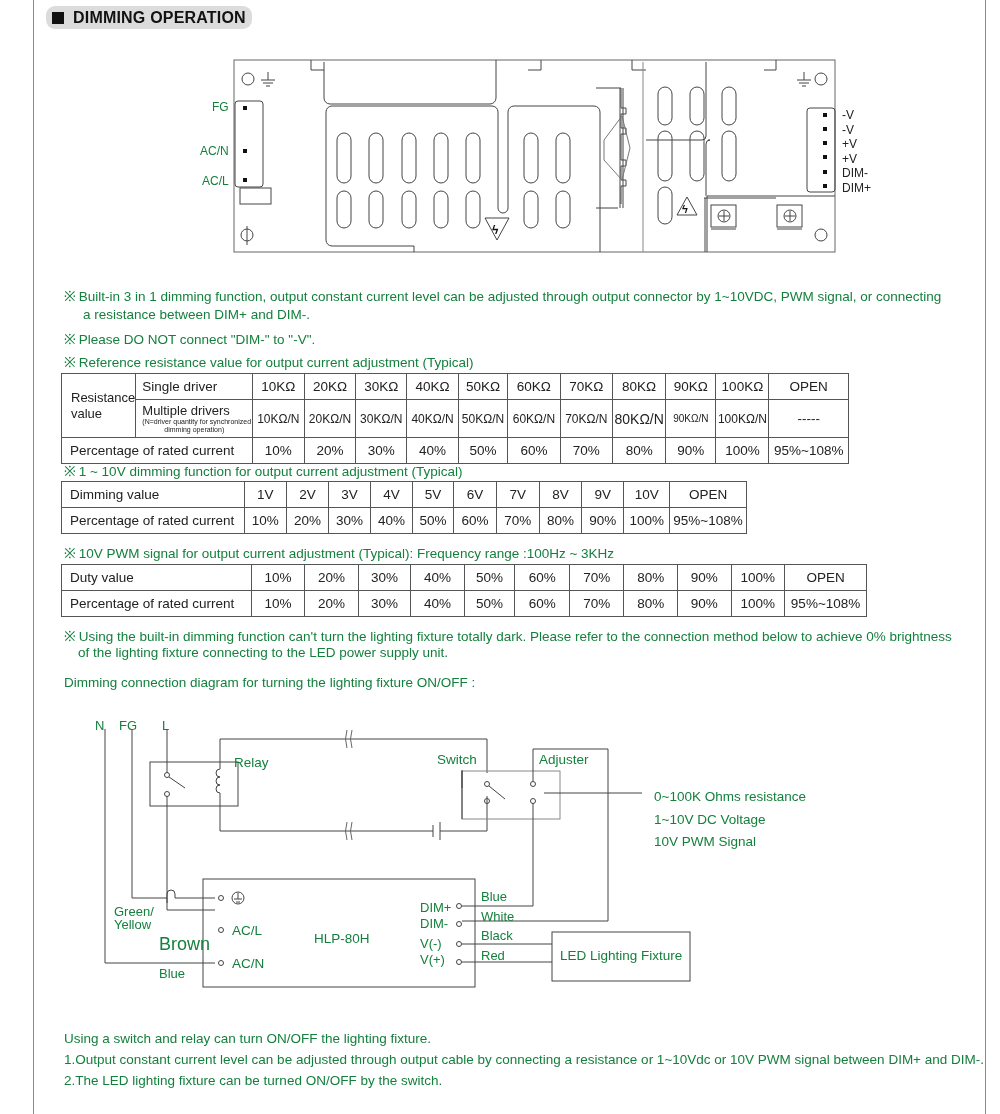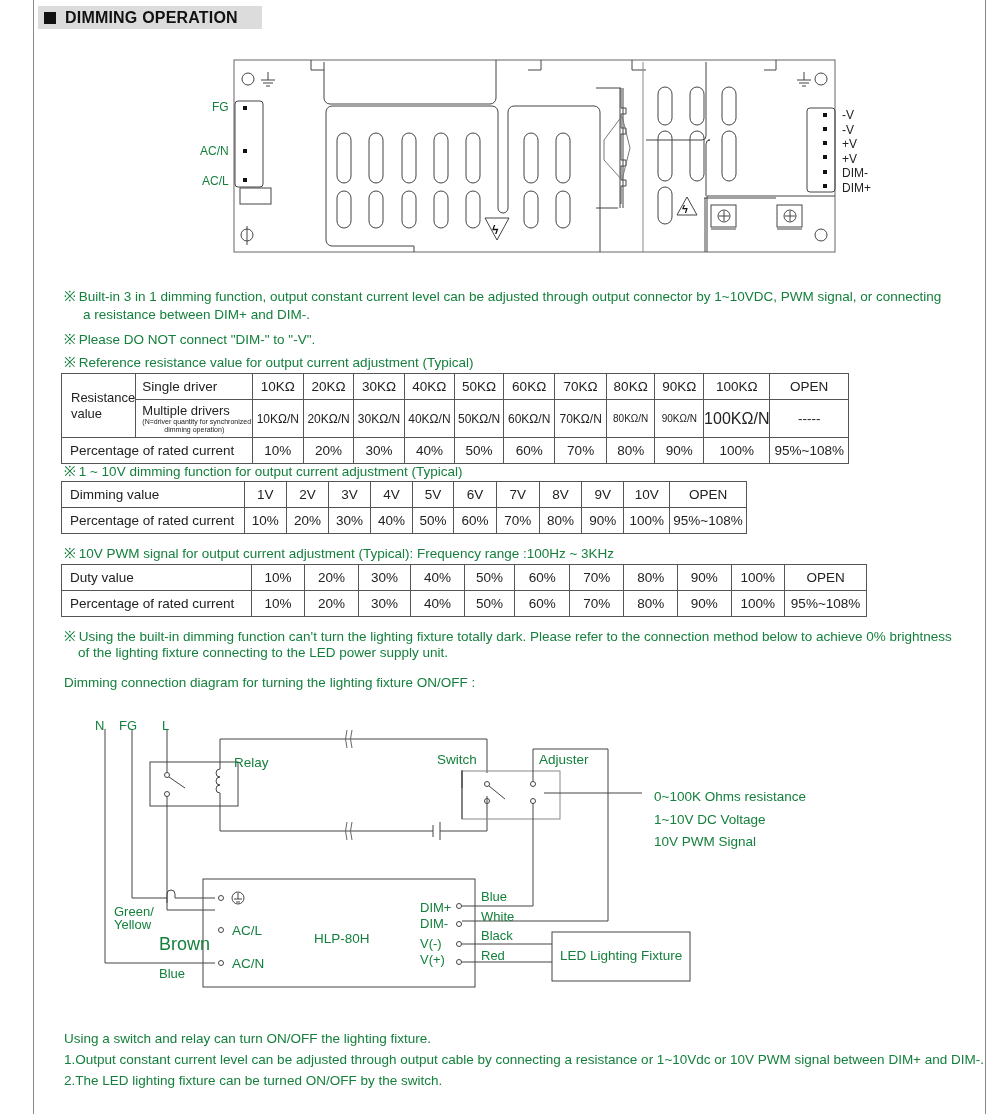--- a/index.html
+++ b/index.html
@@ -6,22 +6,22 @@
   html, body { margin: 0; padding: 0; background: #ffffff; }
   body {
     width: 1000px; height: 1114px; position: relative; overflow: hidden;
     font-family: "Liberation Sans", sans-serif; color: #222;
   }
   .frame {
     position: absolute; left: 33px; top: 0; width: 953px; height: 1114px;
     border-left: 1px solid #8a8a8a; border-right: 1px solid #8a8a8a;
   }
   .title-bar {
-    position: absolute; left: 38px; top: 6px; width: 224px; height: 23px;
-    background: #dcdcdc; display: flex; align-items: center; padding-left: 6px;
+    position: absolute; left: 46px; top: 6px; width: 206px; height: 23px;
+    background: #dcdcdc; display: flex; align-items: center; padding-left: 6px; border-radius: 9px;
   }
   .title-square { width: 12px; height: 12px; background: #111; margin-right: 9px; }
   .title-text { font-weight: bold; font-size: 16px; letter-spacing: 0.2px; color: #111; }
 
   .abs { position: absolute; }
   .txt { font-size: 13.5px; color: #15803d; white-space: nowrap; }
   .note-mark { font-size: 14px; margin-right: 3px; }
 
   svg text { font-family: "Liberation Sans", sans-serif; fill: #222; }
 
@@ -220,23 +220,23 @@
       <span class="tiny">(N=driver quantity for synchronized</span>
       <span class="tiny" style="padding-left:22px">dimming operation)</span>
     </td>
     <td style="font-size:12px">10KΩ/N</td>
     <td style="font-size:12px">20KΩ/N</td>
     <td style="font-size:12px">30KΩ/N</td>
     <td style="font-size:12px">40KΩ/N</td>
     <td style="font-size:12px">50KΩ/N</td>
     <td style="font-size:12px">60KΩ/N</td>
     <td style="font-size:12px">70KΩ/N</td>
-    <td style="font-size:10px">80KΩ/N</td>
+    <td style="font-size:14px">80KΩ/N</td>
     <td style="font-size:10px">90KΩ/N</td>
-    <td style="font-size:16px">100KΩ/N</td>
+    <td style="font-size:12px">100KΩ/N</td>
     <td>-----</td>
   </tr>
   <tr>
     <td colspan="2" class="lbl" style="height:22px">Percentage of rated current</td>
     <td>10%</td>
     <td>20%</td>
     <td>30%</td>
     <td>40%</td>
     <td>50%</td>
     <td>60%</td>

